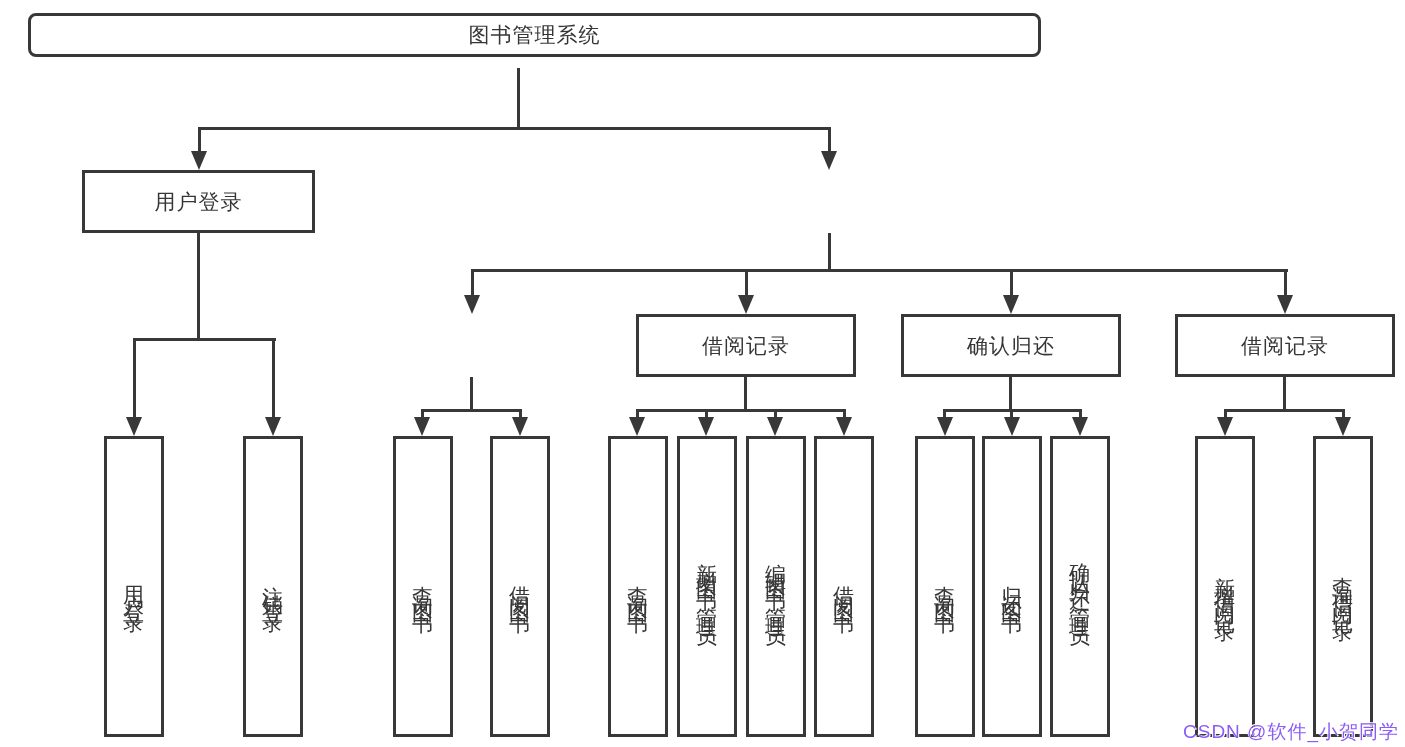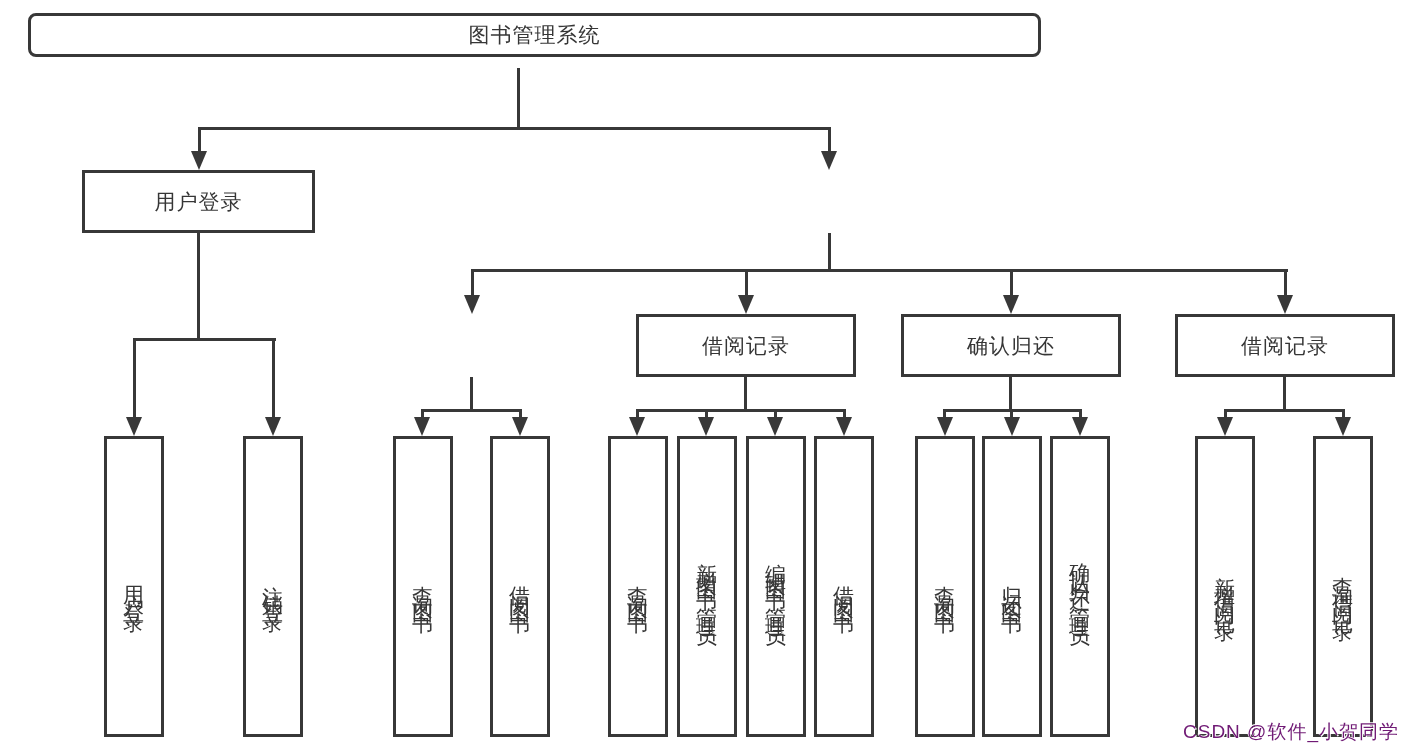--- a/index.html
+++ b/index.html
@@ -51,21 +51,21 @@
     width: 0; height: 0;
     border-left: 8px solid transparent;
     border-right: 8px solid transparent;
     border-top: 19px solid #383838;
   }
   .watermark {
     position: absolute;
     left: 1183px;
     top: 719px;
     font-size: 19px;
-    color: #701a75;
+    color: #8b5cf6;
     letter-spacing: 1px;
     text-shadow: 1px 1px 0 #ffffff, -1px -1px 0 #ffffff;
     white-space: nowrap;
   }
 </style>
 </head>
 <body>
 
 <div id="canvas">
 

